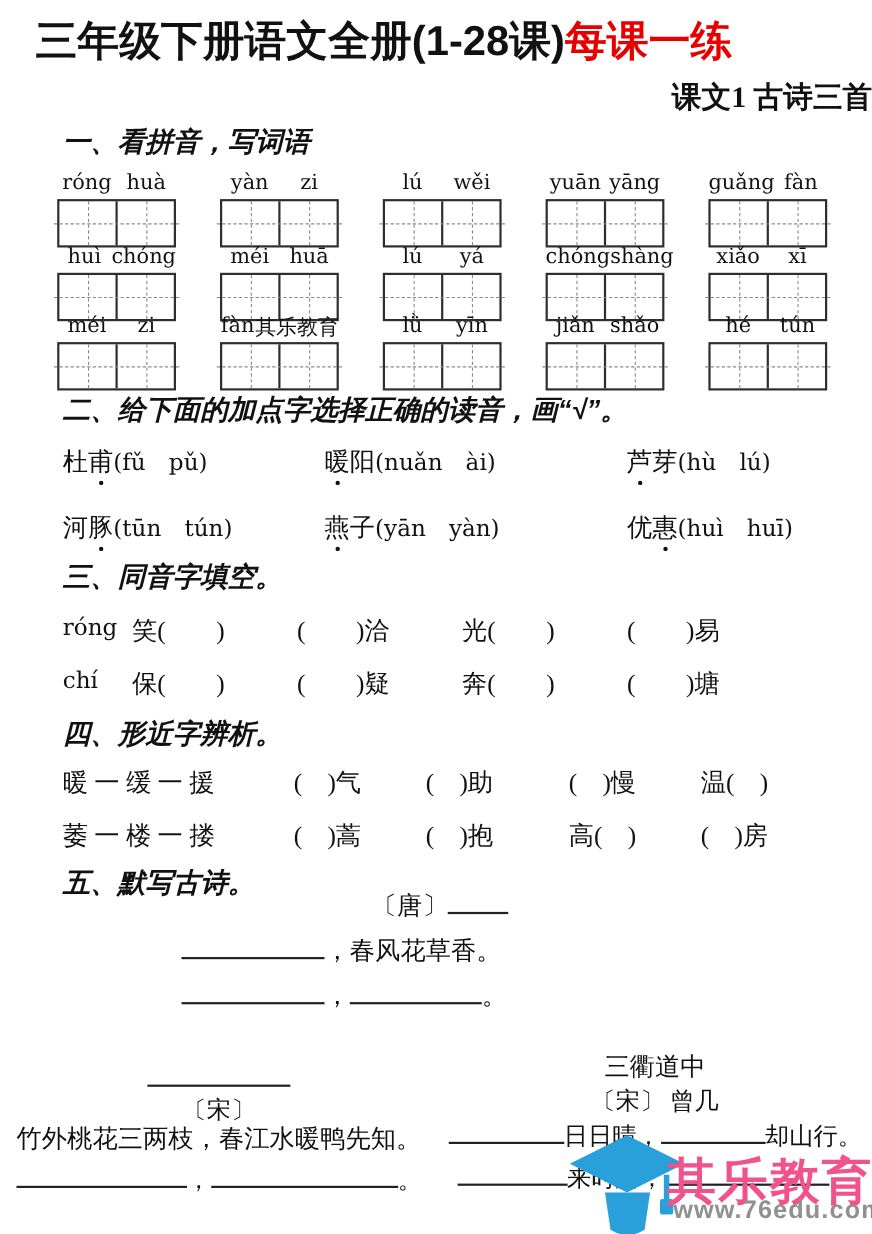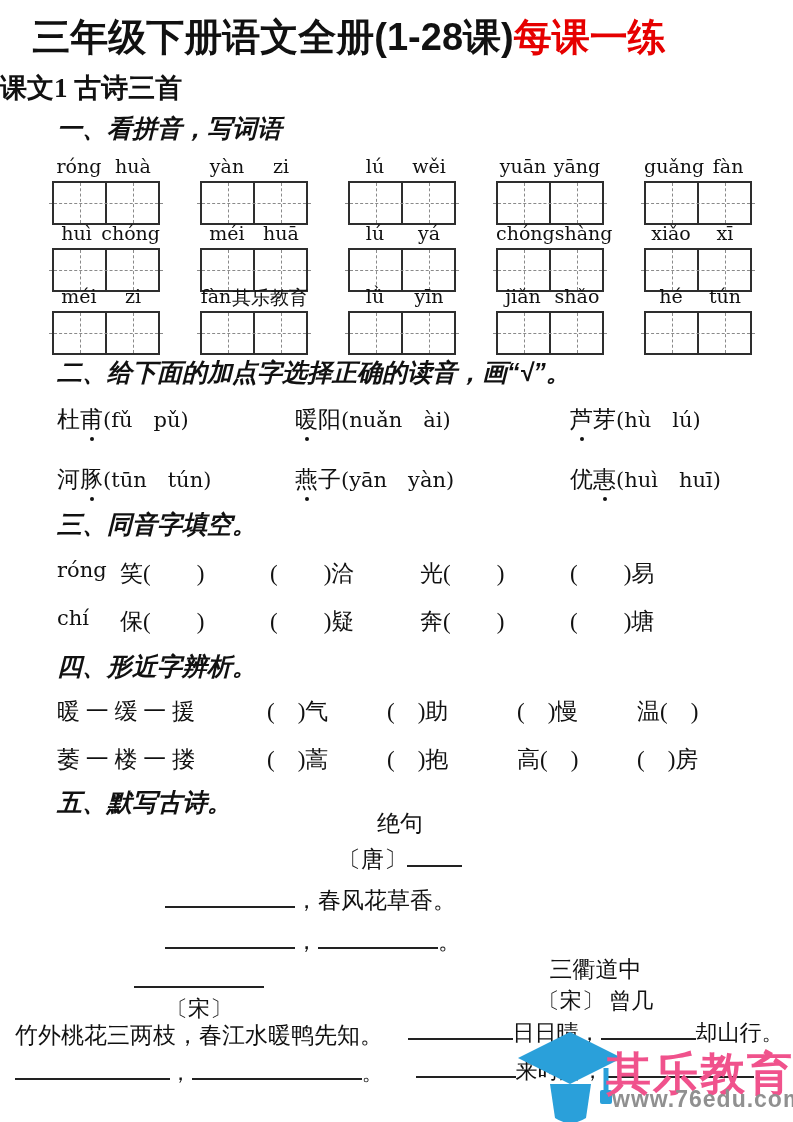--- a/index.html
+++ b/index.html
@@ -3,21 +3,21 @@
 <meta charset="utf-8">
 <style>
   html,body{margin:0;padding:0;background:#ffffff;}
   #page{position:relative;width:793px;height:1122px;background:#fff;overflow:hidden;
         font-family:"Liberation Serif",serif;color:#111;}
   
   .title{position:absolute;top:12px;left:0;width:698px;text-align:center;
          font-family:"Liberation Sans",sans-serif;font-weight:900;font-size:38px;
          letter-spacing:0px;white-space:nowrap;}
   .title .red{color:#e60000;}
-  .subtitle{position:absolute;top:70px;left:0;width:793px;text-align:left;
+  .subtitle{position:absolute;top:70px;left:0;width:793px;text-align:right;
             font-weight:700;font-size:27px;}
   .h{position:absolute;left:57px;font-family:"Liberation Sans",sans-serif;
      font-weight:700;font-size:25px;white-space:nowrap;font-style:italic;}
   
   .prow{position:absolute;left:52px;width:700px;display:flex;justify-content:space-between;}
   .pgroup{width:108px;}
   .pin{display:flex;height:26px;font-family:"DejaVu Serif",serif;font-size:19px;}
   .pin span{flex:1;text-align:center;white-space:nowrap;}
   .tian{position:relative;height:44px;border:2px solid #2e2e2e;display:flex;box-sizing:border-box;}
   .tian .cell{flex:1;position:relative;}
@@ -266,21 +266,20 @@
     <span>萎 一 楼 一 搂</span>
     <span>(　)蒿</span>
     <span>(　)抱</span>
     <span>高(　)</span>
     <span>(　)房</span>
   </div>
 
   <div class="h" style="top:786px;">五、默写古诗。</div>
 
   <div class="poem1">
-    <div class="c">绝句</div>
     <div class="c"><span>〔唐〕</span><span class="blank" style="width:55px;"></span></div>
     <div class="l"><span class="blank" style="width:130px;"></span><span>，春风花草香。</span></div>
     <div class="l"><span class="blank" style="width:130px;"></span><span>，</span><span class="blank" style="width:120px;"></span><span>。</span></div>
   </div>
 
   <div class="col" style="left:0;top:962px;width:398px;height:130px;">
     <div class="line" style="top:6px;"><span class="blank" style="width:130px;"></span></div>
     <div class="line" style="top:32px;">〔宋〕</div>
     <div class="line" style="top:58px;font-size:23px;">竹外桃花三两枝，春江水暖鸭先知。</div>
     <div class="line" style="top:96px;"><span class="blank" style="width:155px;"></span><span>，</span><span class="blank" style="width:170px;"></span><span>。</span></div>

